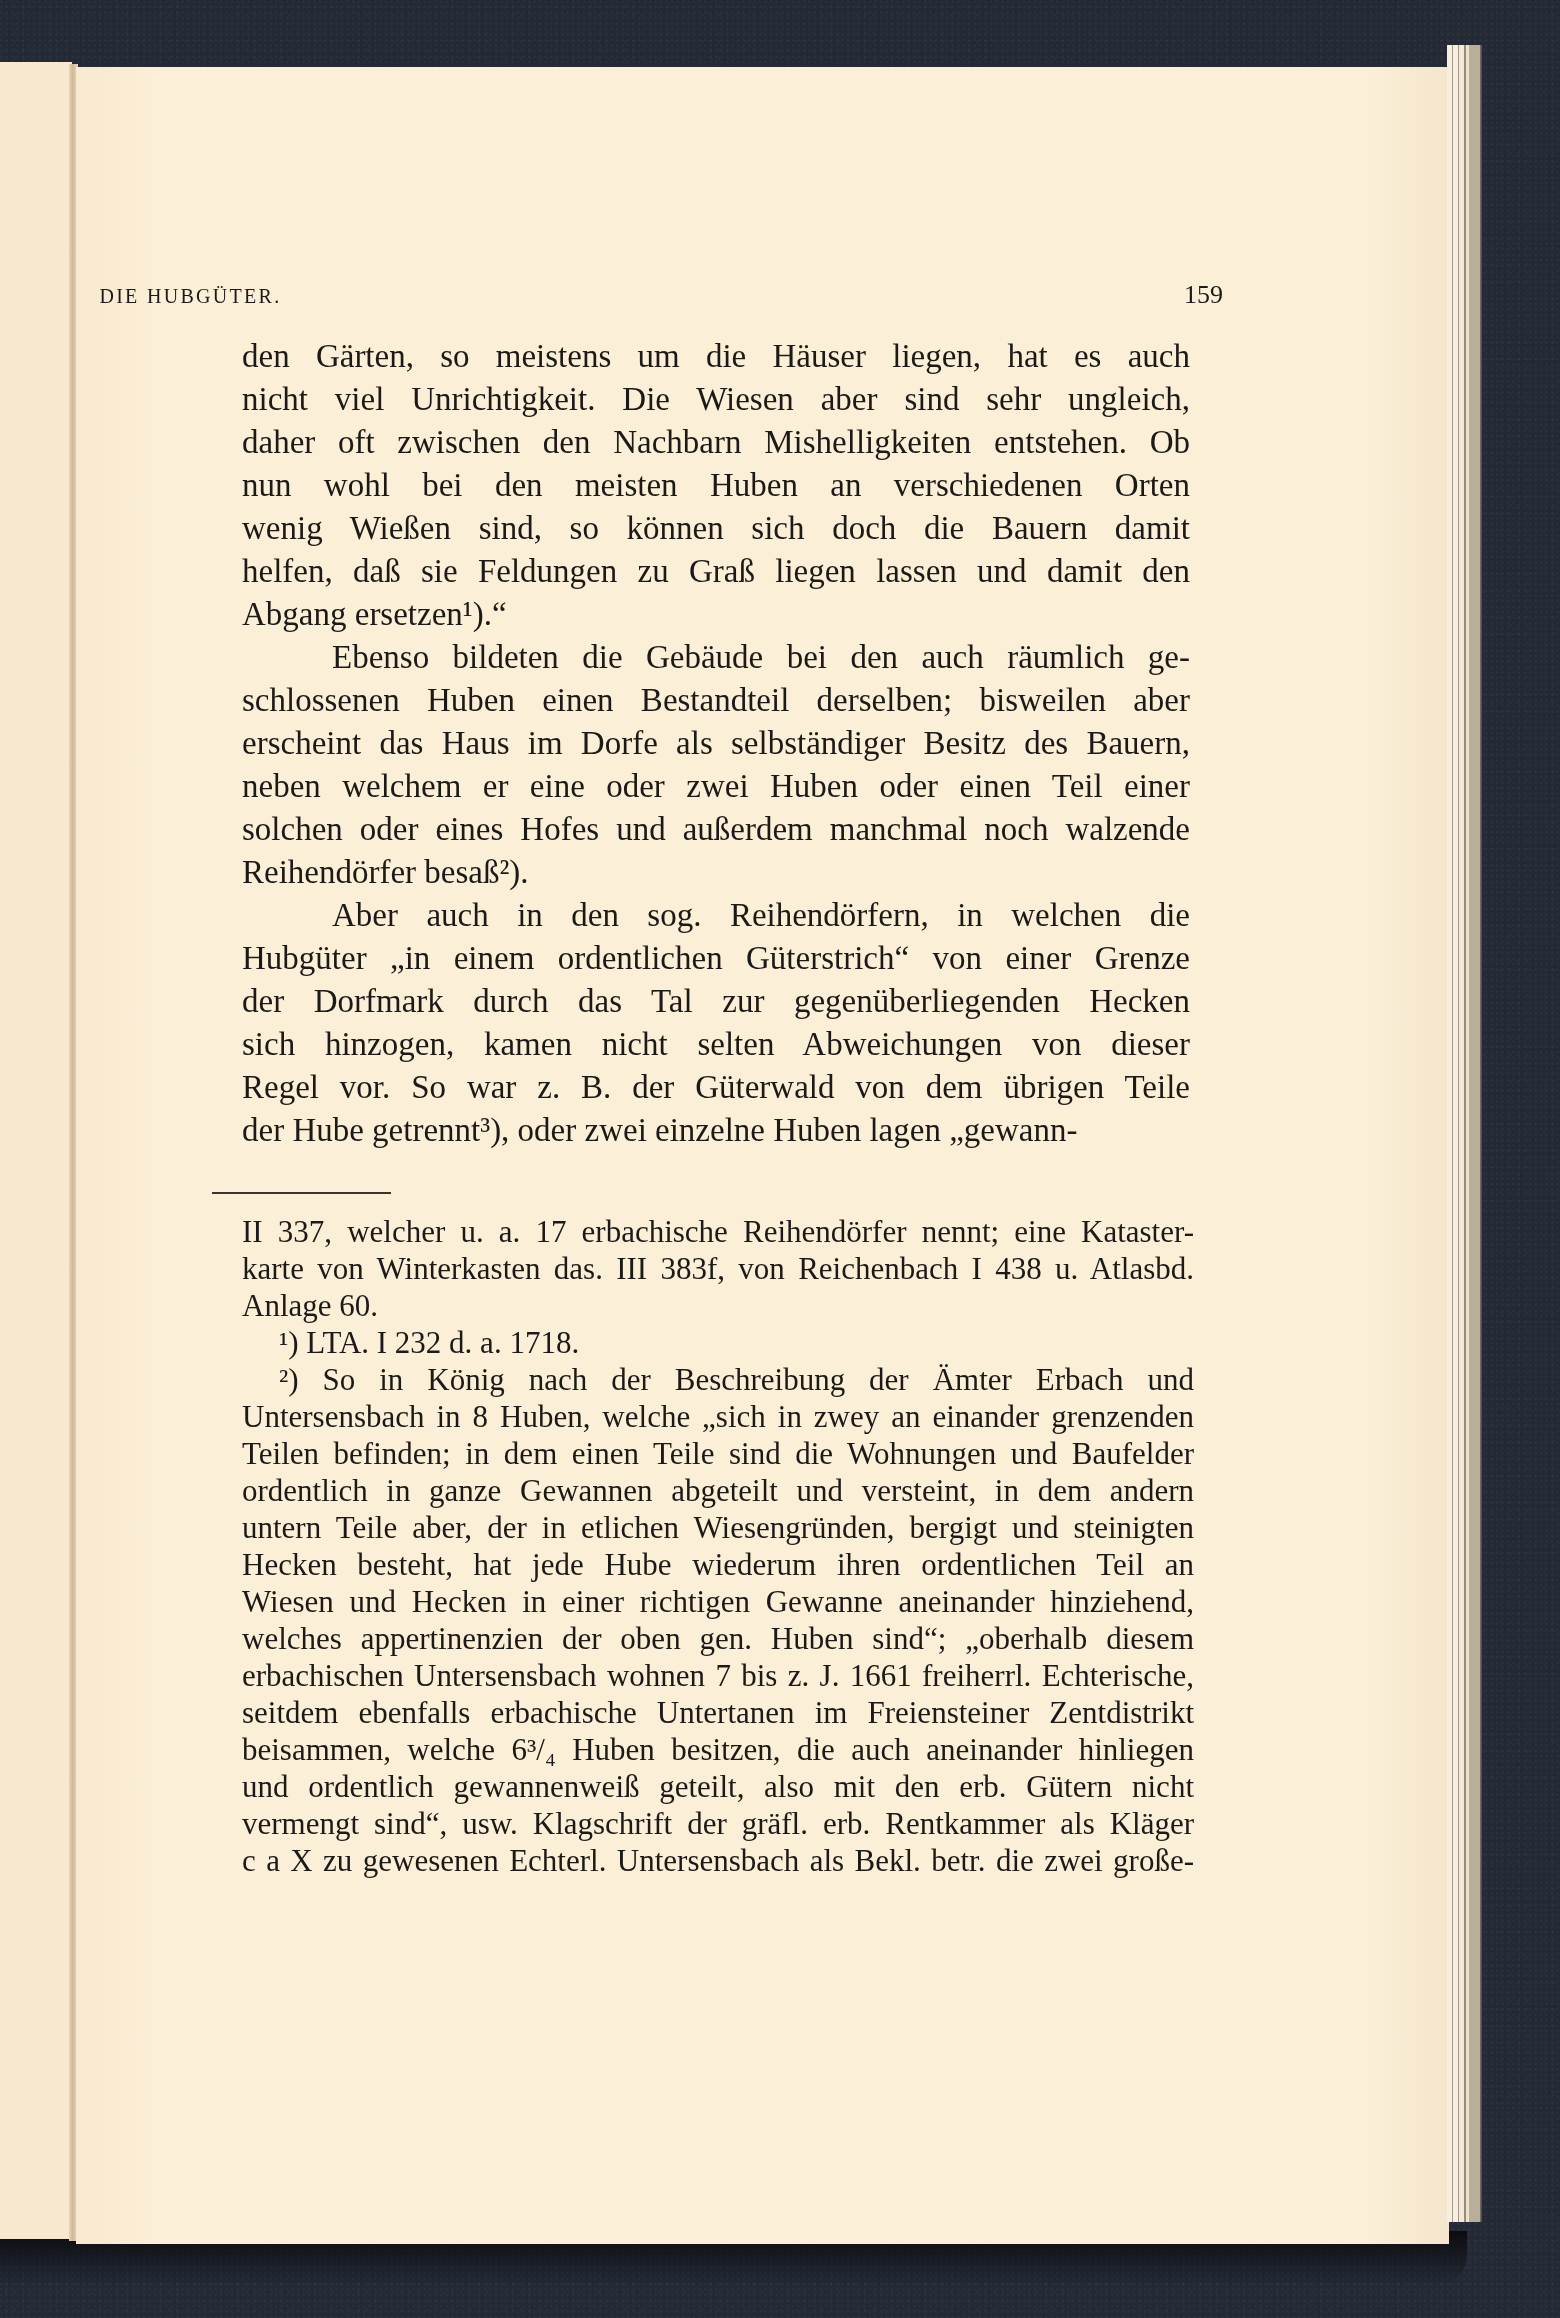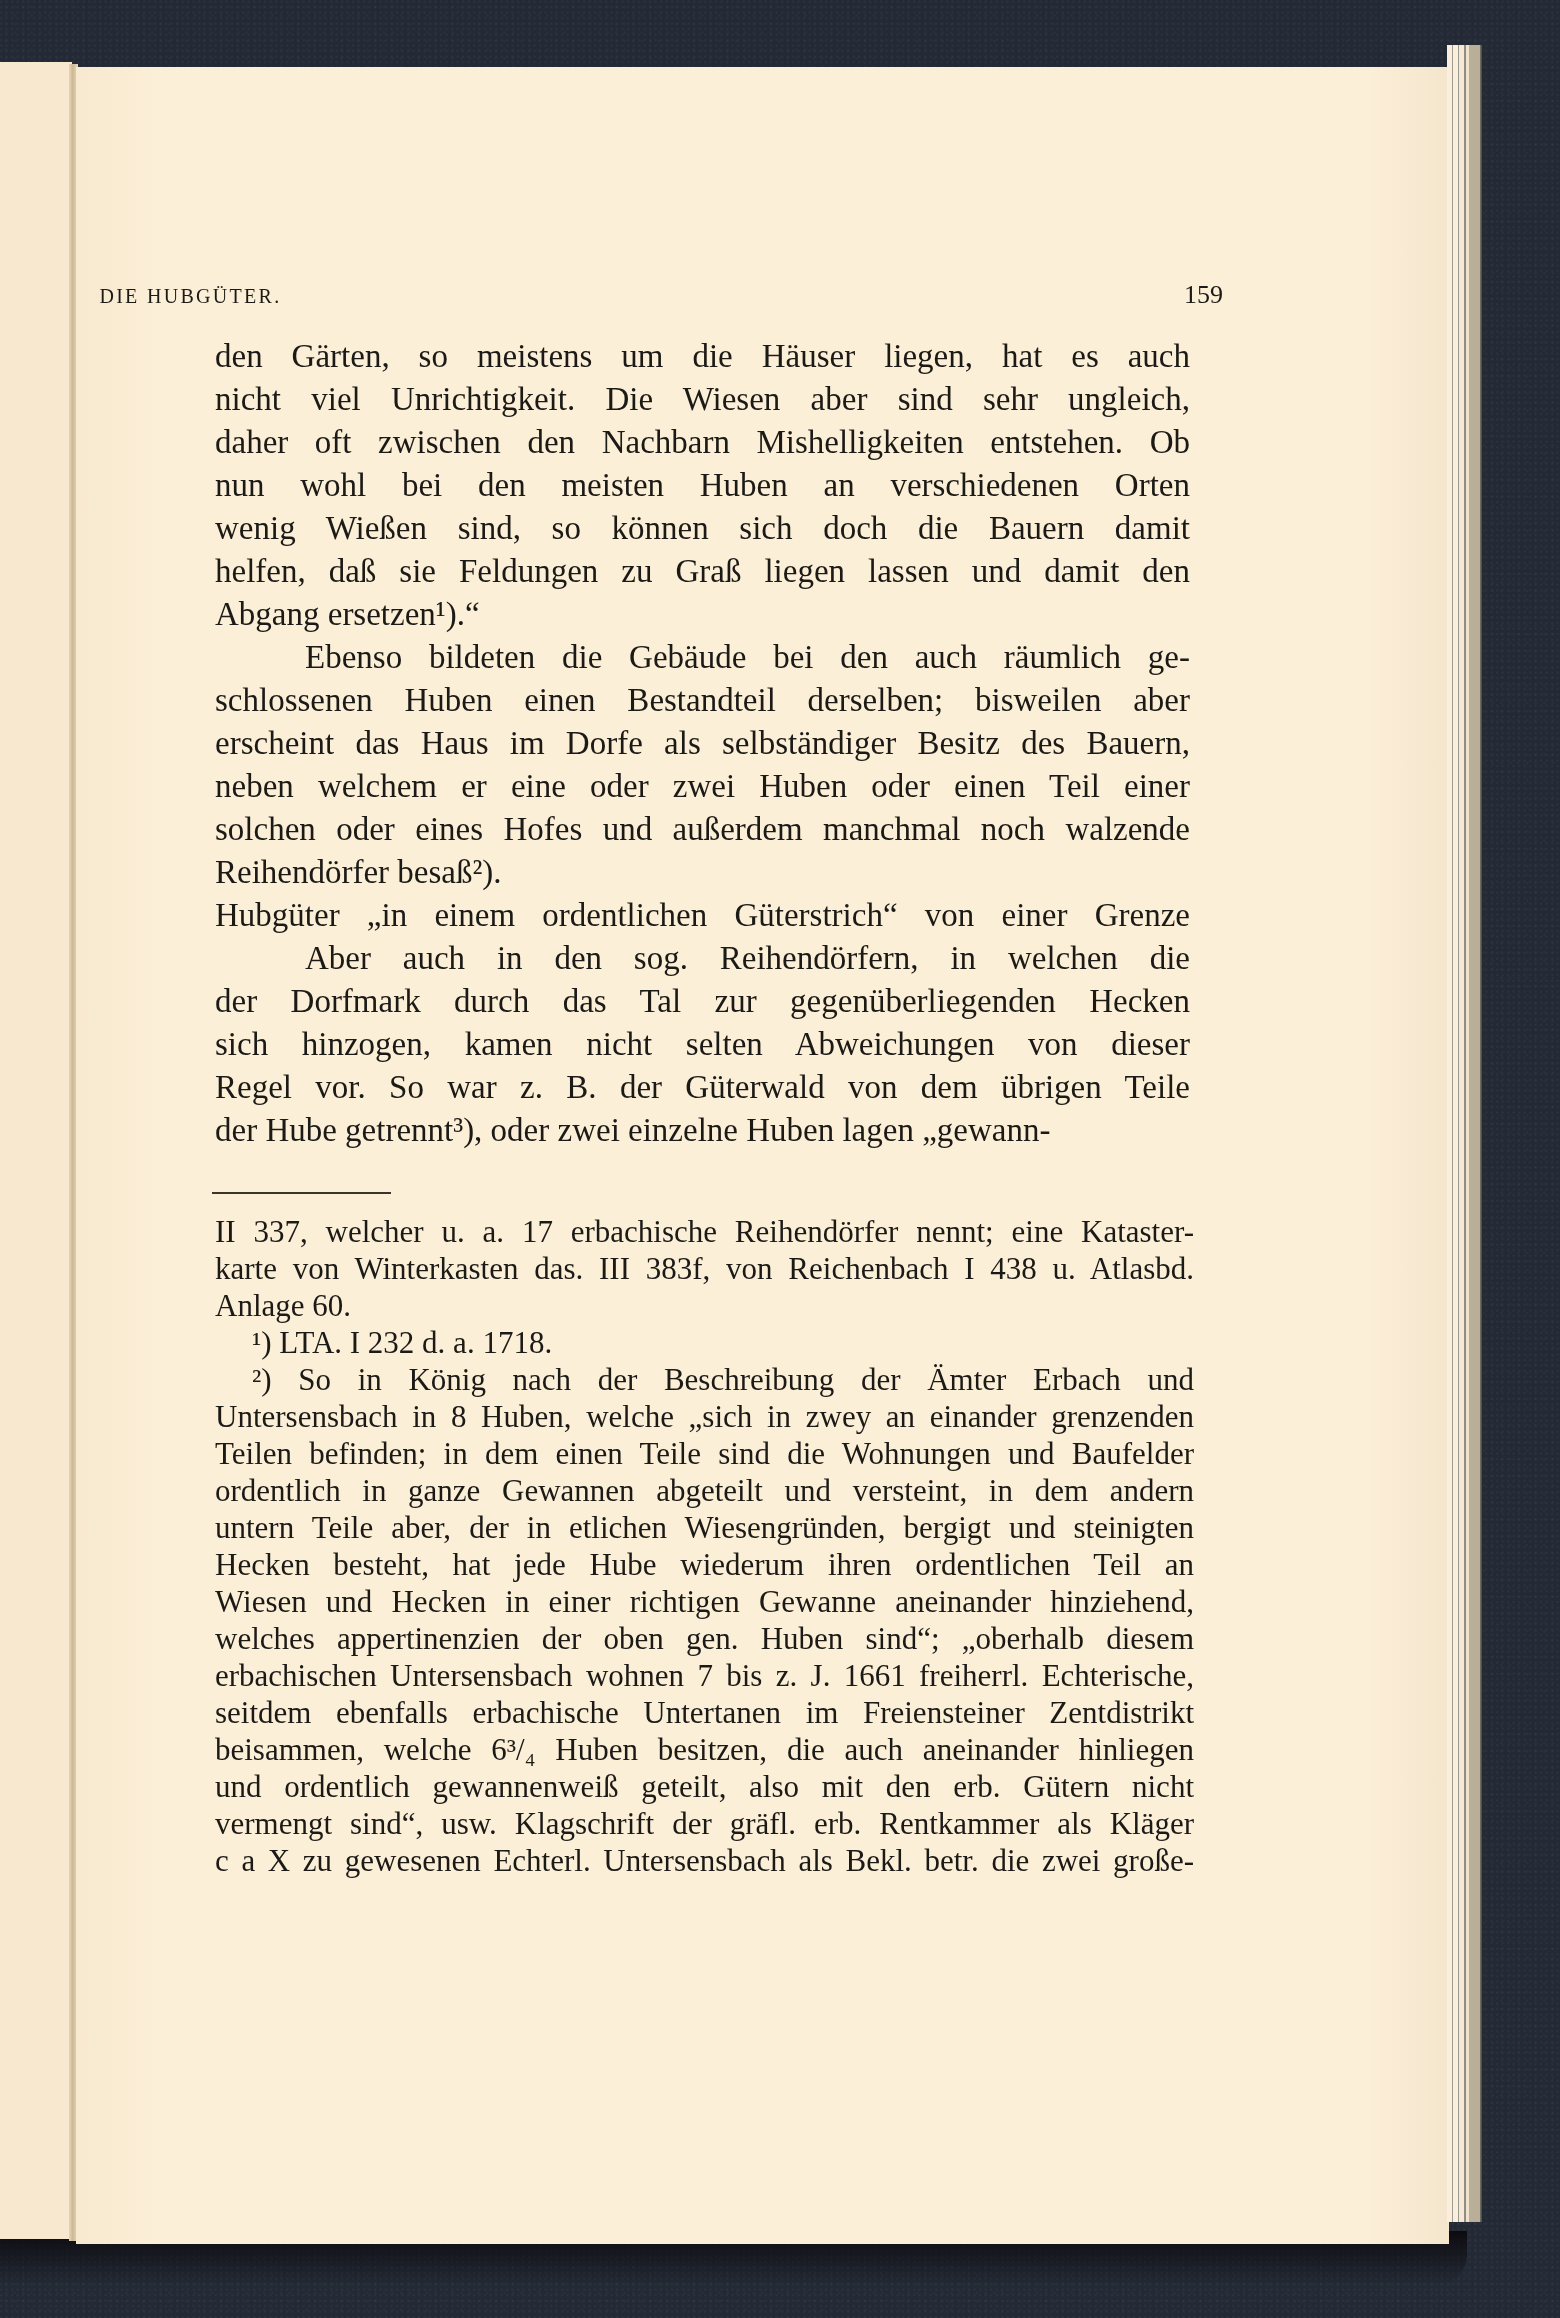--- a/index.html
+++ b/index.html
@@ -103,20 +103,21 @@
       font-size: 33px;
       line-height: 43px;
     }
     .line {
       display: block;
       text-align: justify;
       text-align-last: justify;
       white-space: nowrap;
       height: 43px;
       overflow: visible;
+      margin-left: 27px;
     }
     .line.last {
       text-align-last: left;
     }
     .line.indent {
       padding-left: 90px;
     }
     .rule {
       position: absolute;
       left: 212px;
@@ -166,22 +167,22 @@
     </div>
     <div>
       <span class="line indent">Ebenso bildeten die Gebäude bei den auch räumlich ge-</span>
       <span class="line">schlossenen Huben einen Bestandteil derselben; bisweilen aber</span>
       <span class="line">erscheint das Haus im Dorfe als selbständiger Besitz des Bauern,</span>
       <span class="line">neben welchem er eine oder zwei Huben oder einen Teil einer</span>
       <span class="line">solchen oder eines Hofes und außerdem manchmal noch walzende</span>
       <span class="line last">Reihendörfer besaß²).</span>
     </div>
     <div>
+      <span class="line indent">Aber auch in den sog. Reihendörfern, in welchen die</span>
       <span class="line">Hubgüter „in einem ordentlichen Güterstrich“ von einer Grenze</span>
-      <span class="line indent">Aber auch in den sog. Reihendörfern, in welchen die</span>
       <span class="line">der Dorfmark durch das Tal zur gegenüberliegenden Hecken</span>
       <span class="line">sich hinzogen, kamen nicht selten Abweichungen von dieser</span>
       <span class="line">Regel vor. So war z. B. der Güterwald von dem übrigen Teile</span>
       <span class="line last">der Hube getrennt³), oder zwei einzelne Huben lagen „gewann-</span>
     </div>
   </div>
 
 <div class="rule"></div>
 
 <div class="footnotes" id="footnotes">

